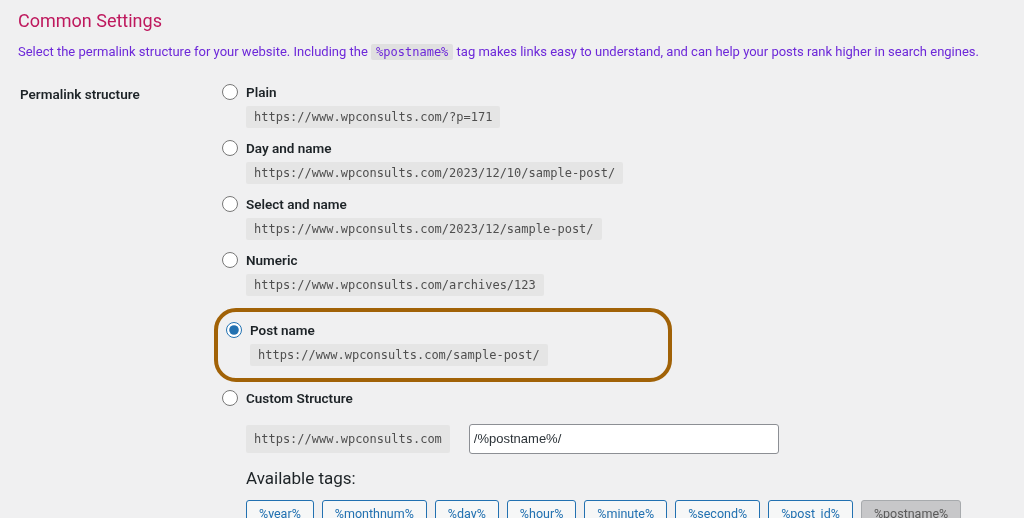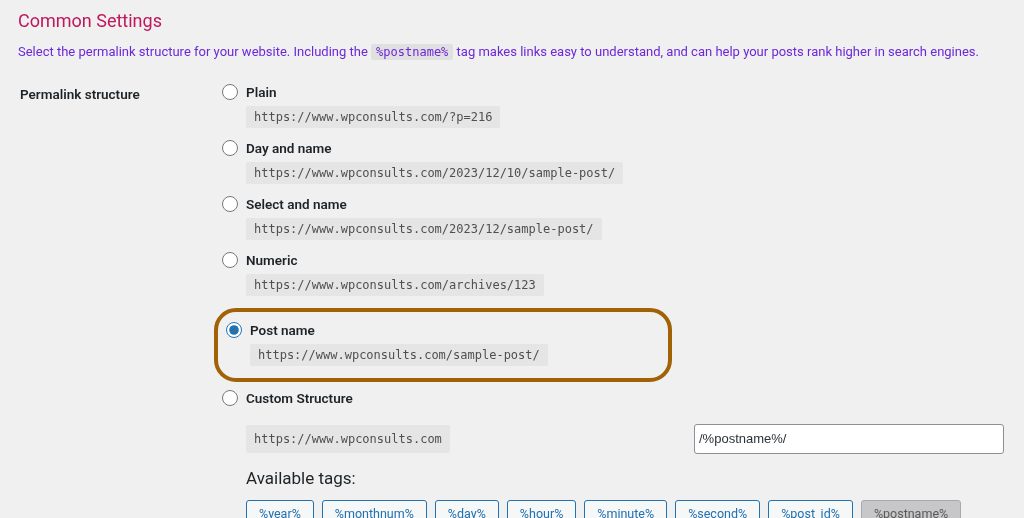--- a/index.html
+++ b/index.html
@@ -94,21 +94,20 @@
       margin-bottom: 8px;
     }
     .highlighted-option .option-body {
       padding-left: 26px;
     }
     .custom-row {
       display: flex;
       align-items: center;
       gap: 19px;
       margin-top: 20px;
-      justify-content: space-between;
     }
     .custom-row .url-prefix {
       background: #e5e5e5;
       font-family: Menlo, Consolas, monospace;
       font-size: 12px;
       color: #4f4f4f;
       padding: 7px 8px;
       border-radius: 2px;
     }
     .custom-input {
@@ -165,21 +164,21 @@
     <th>Permalink structure</th>
     <td>
 
       
       <div class="radio-option">
         <div class="radio-row">
           <input type="radio" name="permalink" style="">
           <label class="radio-label">Plain</label>
         </div>
         <div class="option-body">
-          <span class="url-example">https://www.wpconsults.com/?p=216</span>
+          <span class="url-example">https://www.wpconsults.com/?p=171</span>
         </div>
       </div>
 
       
       <div class="radio-option">
         <div class="radio-row">
           <input type="radio" name="permalink" style="">
           <label class="radio-label">Day and name</label>
         </div>
         <div class="option-body">

